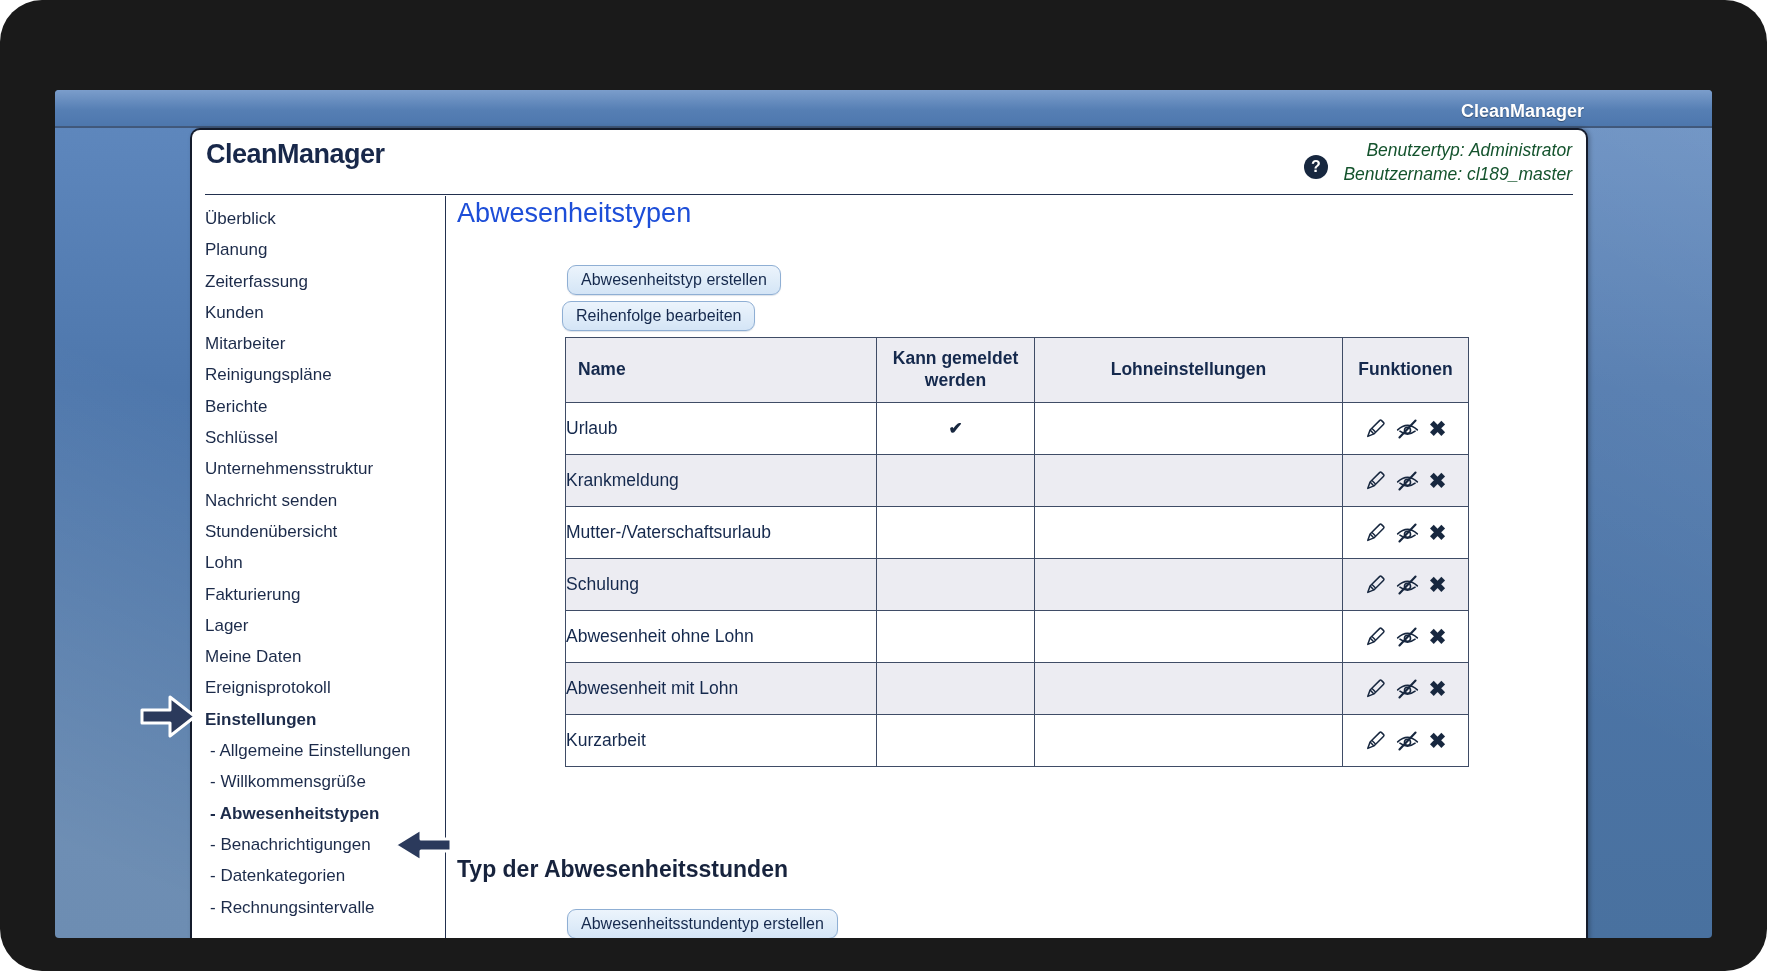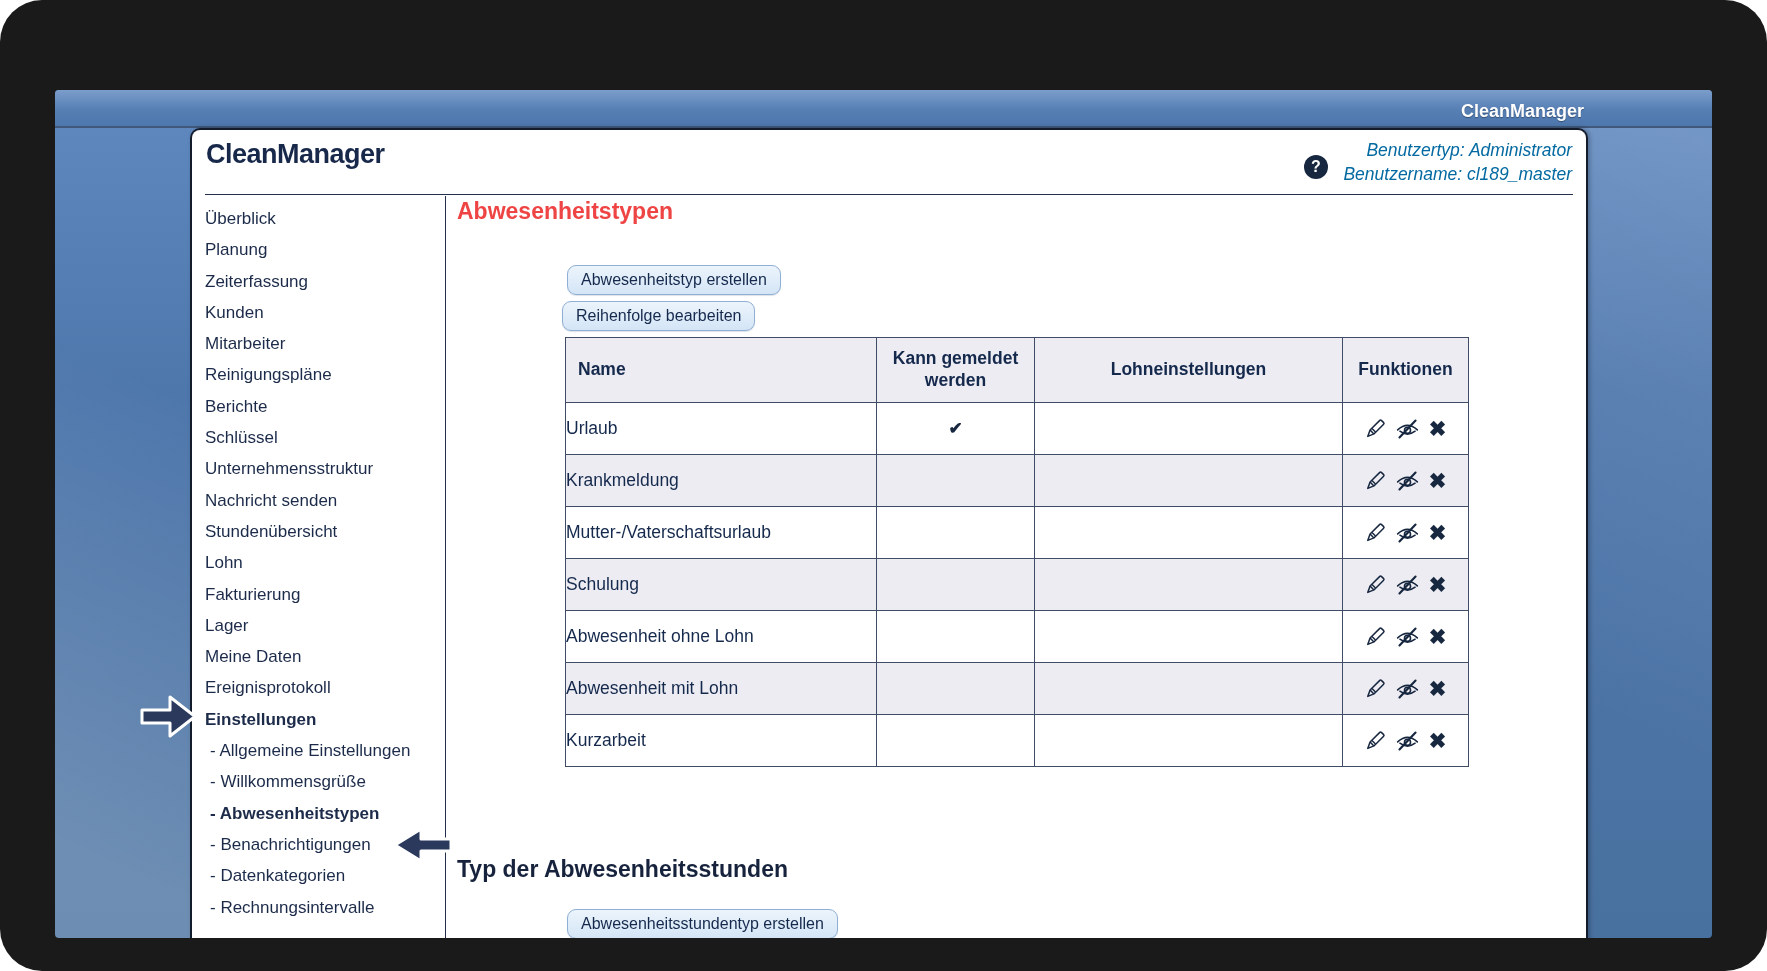--- a/index.html
+++ b/index.html
@@ -56,21 +56,21 @@
   .help-badge {
     position:absolute; right:258px; top:25px;
     width:24px; height:24px; border-radius:50%;
     background:#17273f; color:#ffffff;
     font-size:16px; font-weight:bold; text-align:center; line-height:24px;
     cursor:pointer;
   }
   .user-info {
     position:absolute; right:14px; top:8px;
     text-align:right; font-style:italic; font-size:17.5px; line-height:24px;
-    color:#0369a1; white-space:nowrap;
+    color:#14532d; white-space:nowrap;
   }
   .header-rule {
     position:absolute; left:13px; right:13px; top:64px;
     border-top:1.5px solid #22304e; height:0;
   }
   .vdivider {
     position:absolute; left:253px; top:66px; bottom:0;
     border-left:1.5px solid #22304e; width:0;
   }
   
@@ -84,21 +84,21 @@
   
   .annot-arrow { position:absolute; pointer-events:none; }
   #arrow-einstellungen { left:84px; top:603px; width:60px; height:47px; z-index:6; }
   #arrow-abwesenheitstypen { left:333px; top:736px; width:66px; height:38px; z-index:6; }
   .annot-arrow polygon {
     fill:#2b3a5c; stroke:#ffffff; stroke-width:3; stroke-linejoin:round;
   }
   
   .page-title {
     position:absolute; left:265px; top:68px; margin:0;
-    font-size:23px; font-weight:bold; color:#ef4444; white-space:nowrap;
+    font-size:27px; font-weight:normal; color:#1d4ed8; white-space:nowrap;
   }
   .btn {
     background:linear-gradient(180deg,#ecf4fc 0%, #d4e5f6 100%);
     border:1px solid #8fafd4; border-radius:9px;
     color:#15294d; font-size:16px; font-family:inherit;
     padding:5px 13px; cursor:pointer; white-space:nowrap;
     box-shadow:0 1px 1px rgba(30,60,110,.15);
   }
   #btn-create   { position:absolute; left:375px; top:135px; }
   #btn-reorder  { position:absolute; left:370px; top:171px; }

